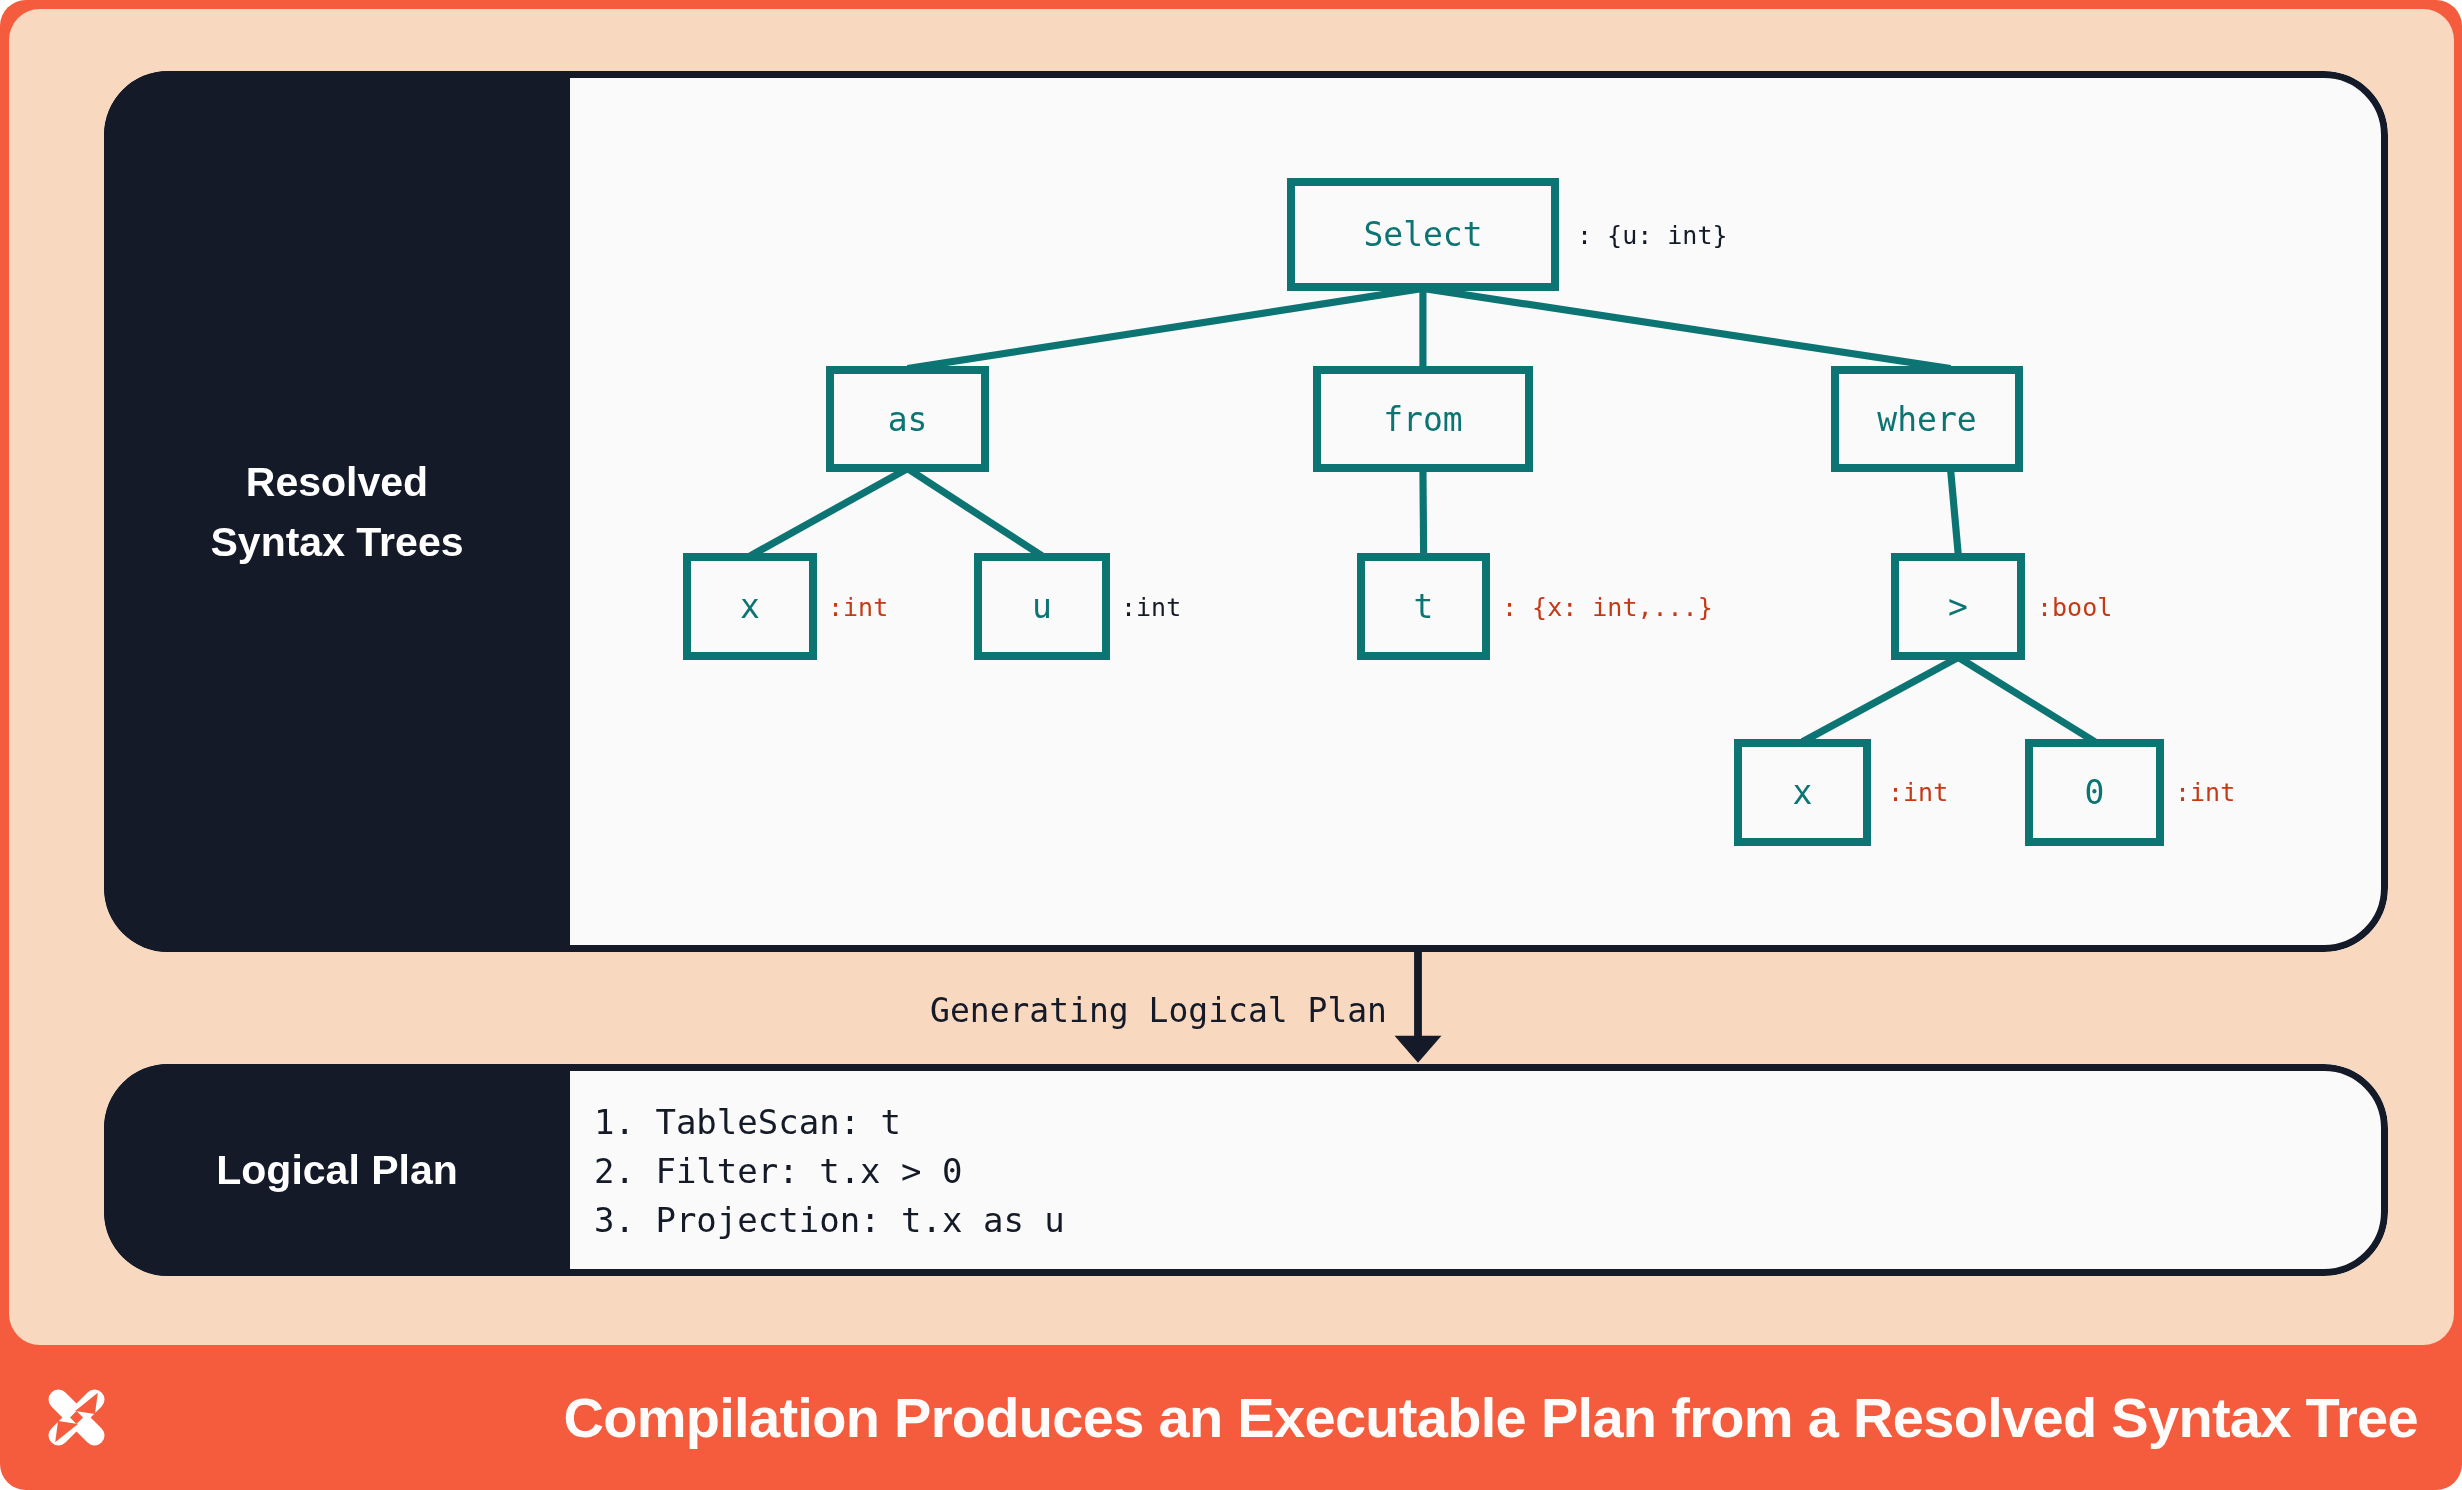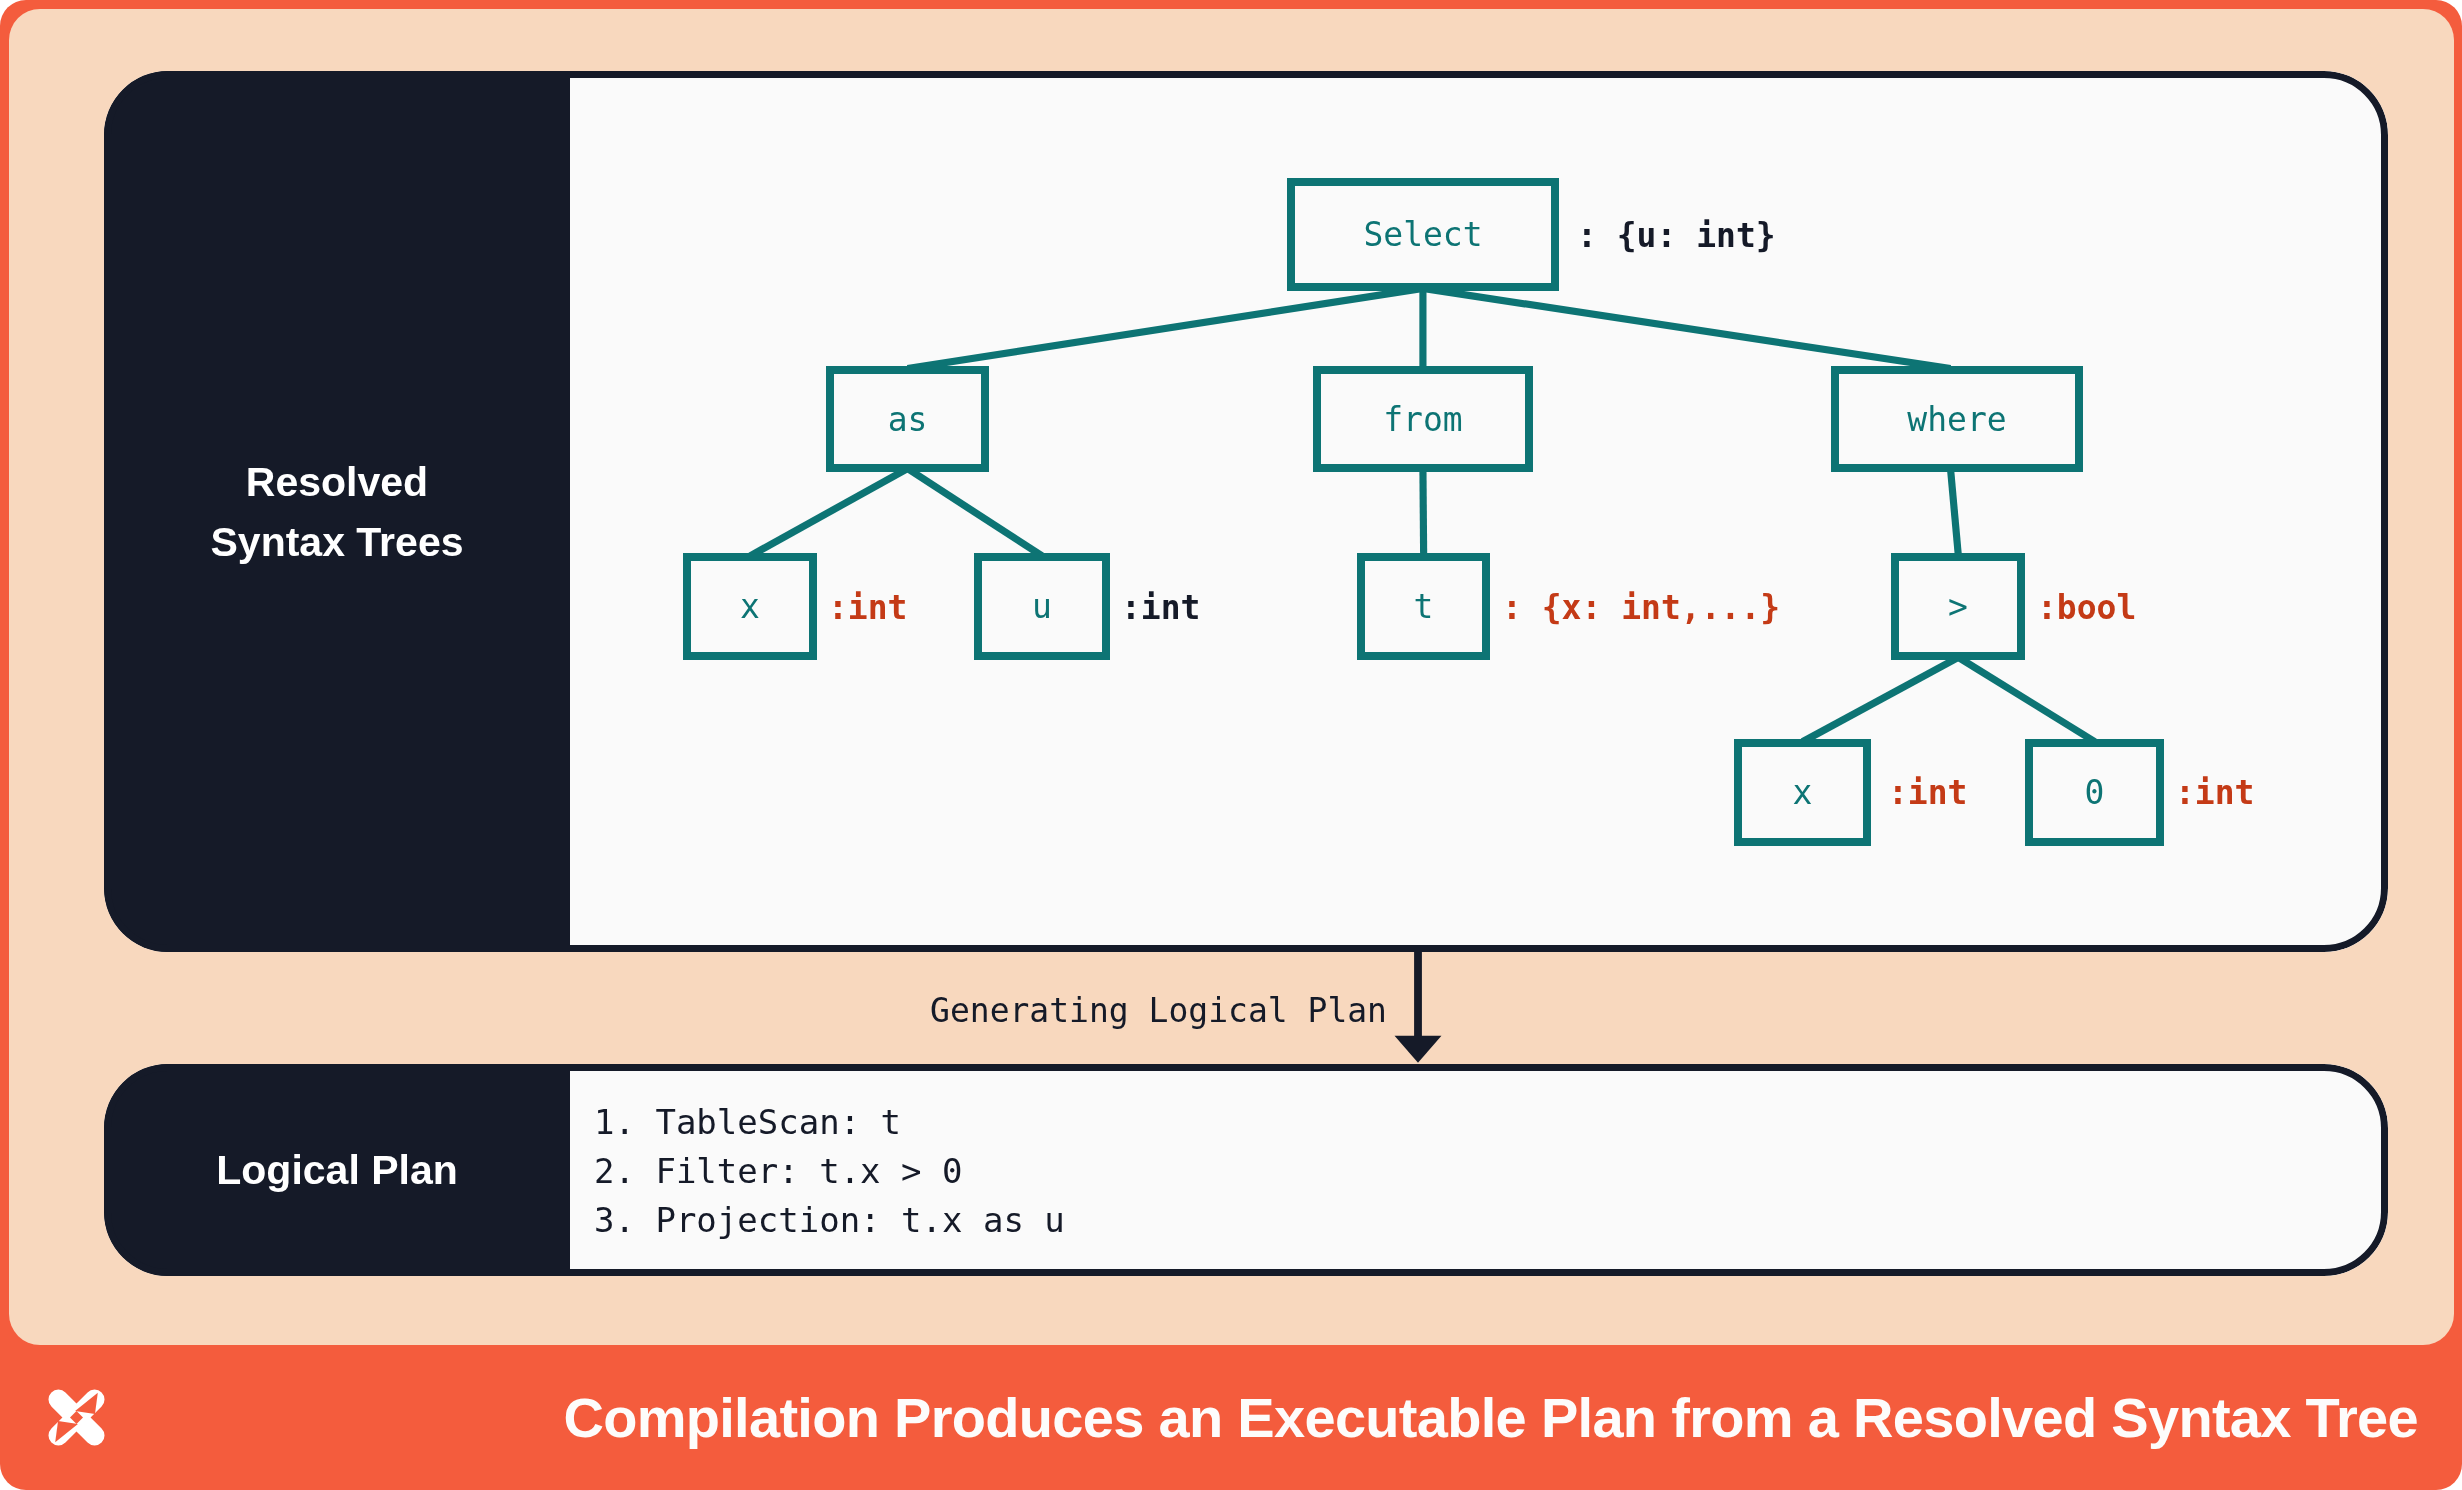--- a/index.html
+++ b/index.html
@@ -27,29 +27,29 @@
   .panel-top{left:104px;top:71px;width:2284px;height:881px;}
   .panel-bottom{left:104px;top:1064px;width:2284px;height:212px;}
 
   
   .edges{position:absolute;left:0;top:0;width:2284px;height:881px;z-index:2;}
   .edges line{stroke:var(--teal);stroke-width:10;}
   .node{position:absolute;border:8.6px solid var(--teal);background:var(--panel);z-index:3;
         display:flex;align-items:center;justify-content:center;
         font-family:"DejaVu Sans Mono",monospace;font-size:33px;color:var(--teal);}
   .anno{position:absolute;transform:translateY(-50%);z-index:3;white-space:nowrap;
-        font-family:"DejaVu Sans Mono",monospace;font-weight:700;font-size:33px;}
+        font-family:"DejaVu Sans Mono",monospace;font-weight:400;font-size:25px;}
   .anno.red{color:var(--red);}
   .anno.navy{color:var(--navy);}
 
   
   .n-select{left:1183px;top:107px;width:272px;height:113px;}
   .n-as{left:722px;top:295px;width:163px;height:106px;}
   .n-from{left:1209px;top:295px;width:220px;height:106px;}
-  .n-where{left:1727px;top:295px;width:252px;height:106px;}
+  .n-where{left:1727px;top:295px;width:192px;height:106px;}
   .n-x1{left:579px;top:482px;width:134px;height:107px;}
   .n-u{left:870px;top:482px;width:136px;height:107px;}
   .n-t{left:1253px;top:482px;width:133px;height:107px;}
   .n-gt{left:1787px;top:482px;width:134px;height:107px;}
   .n-x2{left:1630px;top:668px;width:137px;height:107px;}
   .n-zero{left:1921px;top:668px;width:139px;height:107px;}
 
   .a-select{left:1473px;top:164px;}
   .a-x1{left:724px;top:536px;}
   .a-u{left:1017px;top:536px;}

